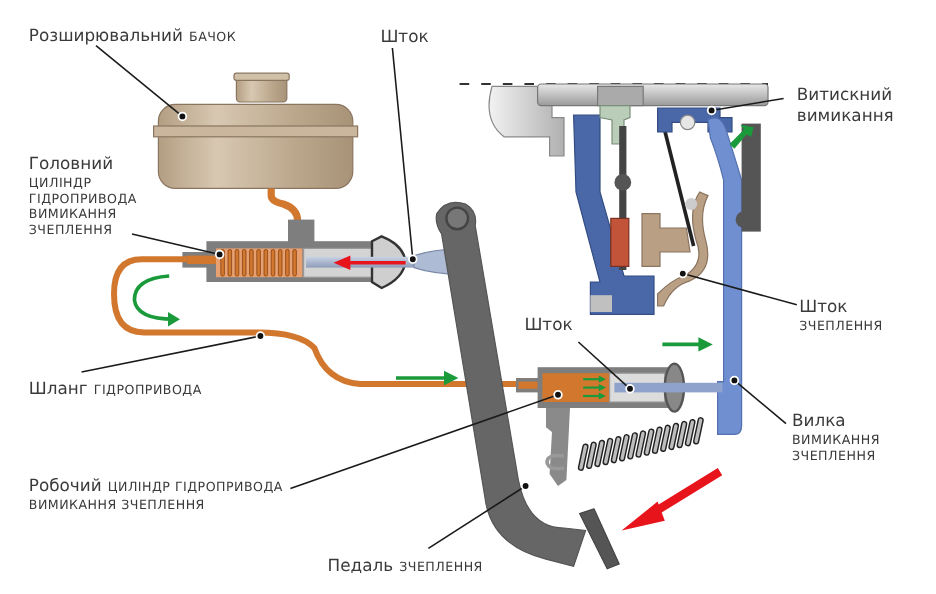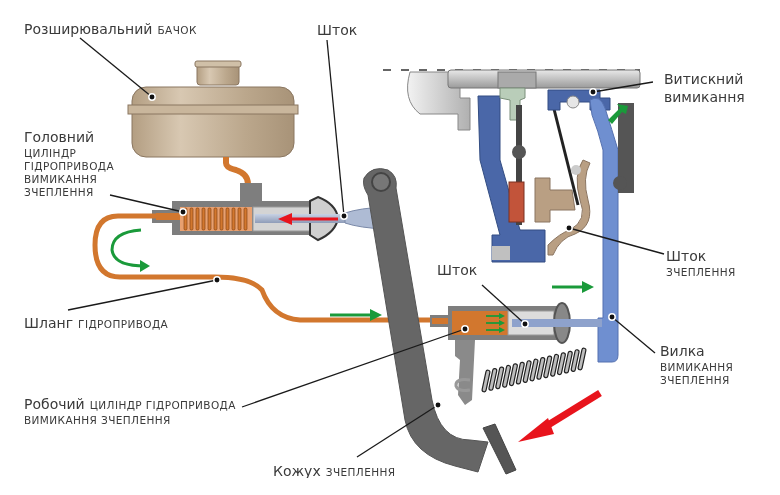--- a/index.html
+++ b/index.html
@@ -236,16 +236,16 @@
   <span class="rest">гідропривода</span>
 </div>
 
 <div class="lbl sc" style="left:660px; top:343px;">
   <div class="w1">Вилка</div>
   <div class="rest">вимикання</div>
   <div class="rest">зчеплення</div>
 </div>
 
 <div class="lbl sc" style="left:273px; top:461px;">
-  <span class="w1">Кожух</span>
+  <span class="w1">Педаль</span>
   <span class="rest">зчеплення</span>
 </div>
 </div>
 
 </body></html>

